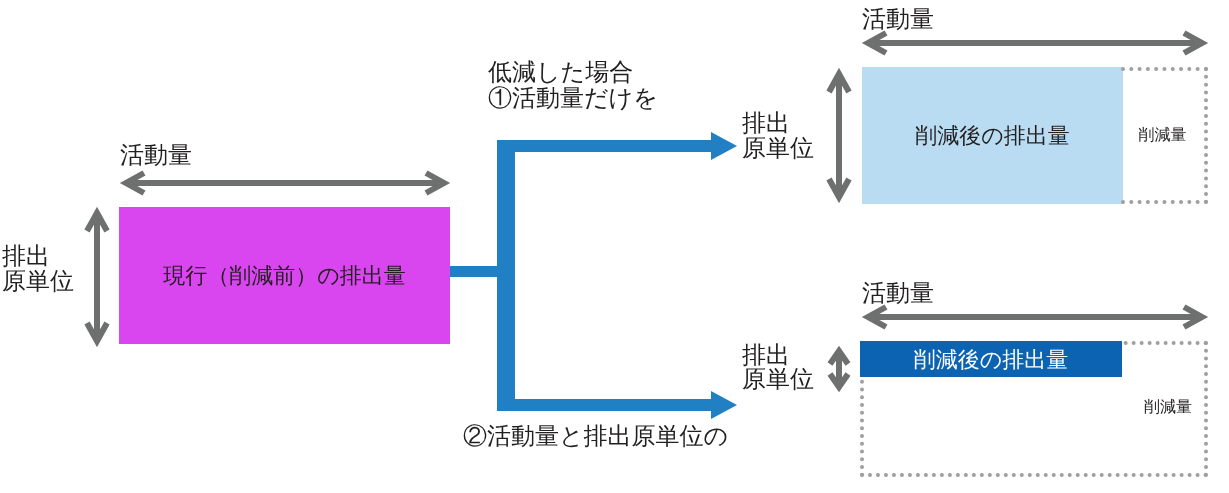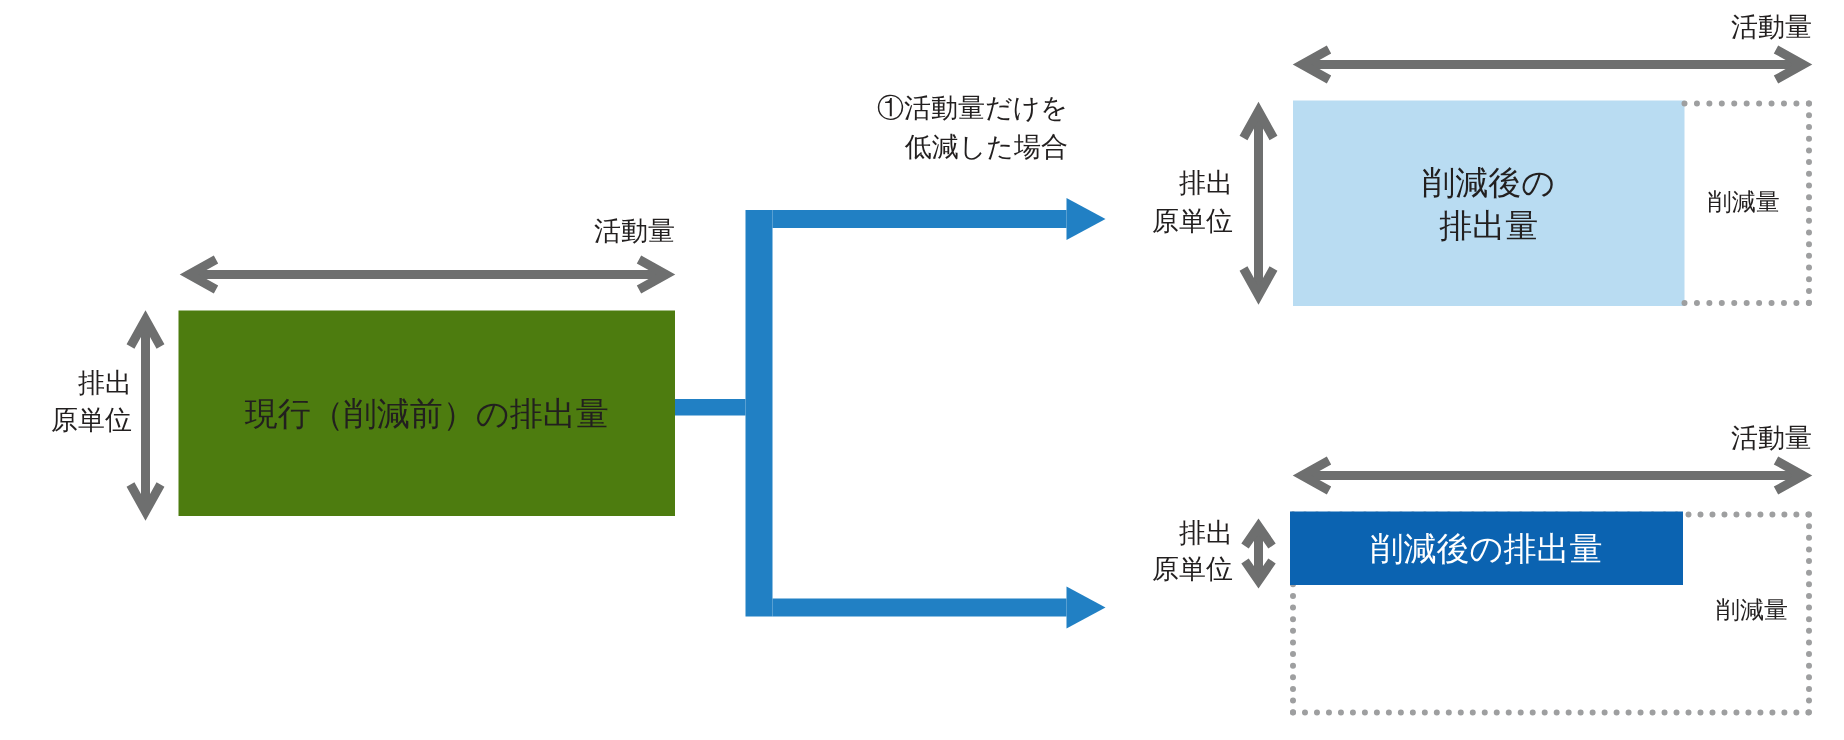--- a/index.html
+++ b/index.html
@@ -7,38 +7,38 @@
     position:relative;
     width:1229px;height:493px;
     background:#ffffff;
     font-family:"Liberation Sans",sans-serif;
     color:#221f1f;
     overflow:hidden;
   }
   .abs{position:absolute;}
   .lbl{
     position:absolute;
-    font-size:18px;
+    font-size:24px;
     font-weight:500;
-    text-align:right;
+    text-align:left;
     line-height:25px;
     white-space:nowrap;
   }
   .box{
     position:absolute;
     display:flex;
     align-items:center;
     justify-content:center;
-    flex-direction:column;
+    flex-direction:row;
     font-size:22px;
     font-weight:500;
     text-align:center;
     line-height:29px;
   }
-  .gray-box{background:#4d7c0f;}
+  .gray-box{background:#d946ef;}
   .lightblue-box{background:#b9dcf2;}
   .darkblue-box{background:#0b63b1;color:#ffffff;z-index:3;}
   .dotted-box{
     position:absolute;
     border:4px dotted #9e9fa0;
     box-sizing:border-box;
     display:flex;
     align-items:center;
     justify-content:center;
     font-size:16px;
@@ -88,25 +88,26 @@
   <div class="blue-line" style="left:450px;top:266px;width:47px;height:11px;"></div>
   <div class="blue-line" style="left:497px;top:140px;width:18px;height:271px;"></div>
 
   <div class="blue-line" style="left:515px;top:140px;width:196px;height:12px;"></div>
   <div class="tri-right" style="left:711px;top:132px;"></div>
 
   <div class="blue-line" style="left:515px;top:399px;width:196px;height:12px;"></div>
   <div class="tri-right" style="left:711px;top:391px;"></div>
 
   <div class="lbl" style="left:488px;top:59px;width:224px;line-height:26px;">
+    <div>低減した場合</div>
     <div>①活動量だけを</div>
-    <div>低減した場合</div>
   </div>
 
   <div class="lbl" style="left:463px;top:423px;width:284px;line-height:26px;">
+    <div>②活動量と排出原単位の</div>
   </div>
 
   <div class="lbl" style="left:862px;top:6px;width:346px;">活動量</div>
 
   <svg class="garrow" style="left:862px;top:31px;" width="346" height="24">
     <line x1="12" y1="12" x2="334" y2="12"></line>
     <polyline points="24,2 6,12 24,22"></polyline>
     <polyline points="322,2 340,12 322,22"></polyline>
   </svg>
 
@@ -146,17 +147,17 @@
 
   <div class="lbl" style="left:742px;top:343px;width:80px;line-height:24px;">
     <div>排出</div>
     <div>原単位</div>
   </div>
 
   <div class="dotted-box" style="left:860px;top:341px;width:348px;height:136px;">
     <div class="abs" style="left:262px;top:52px;width:84px;text-align:center;">削減量</div>
   </div>
 
-  <div class="box darkblue-box" style="left:860px;top:341px;width:262px;height:49px;">
+  <div class="box darkblue-box" style="left:860px;top:341px;width:262px;height:36px;">
     <div>削減後の排出量</div>
   </div>
 
 </div>
 
 </body></html>

